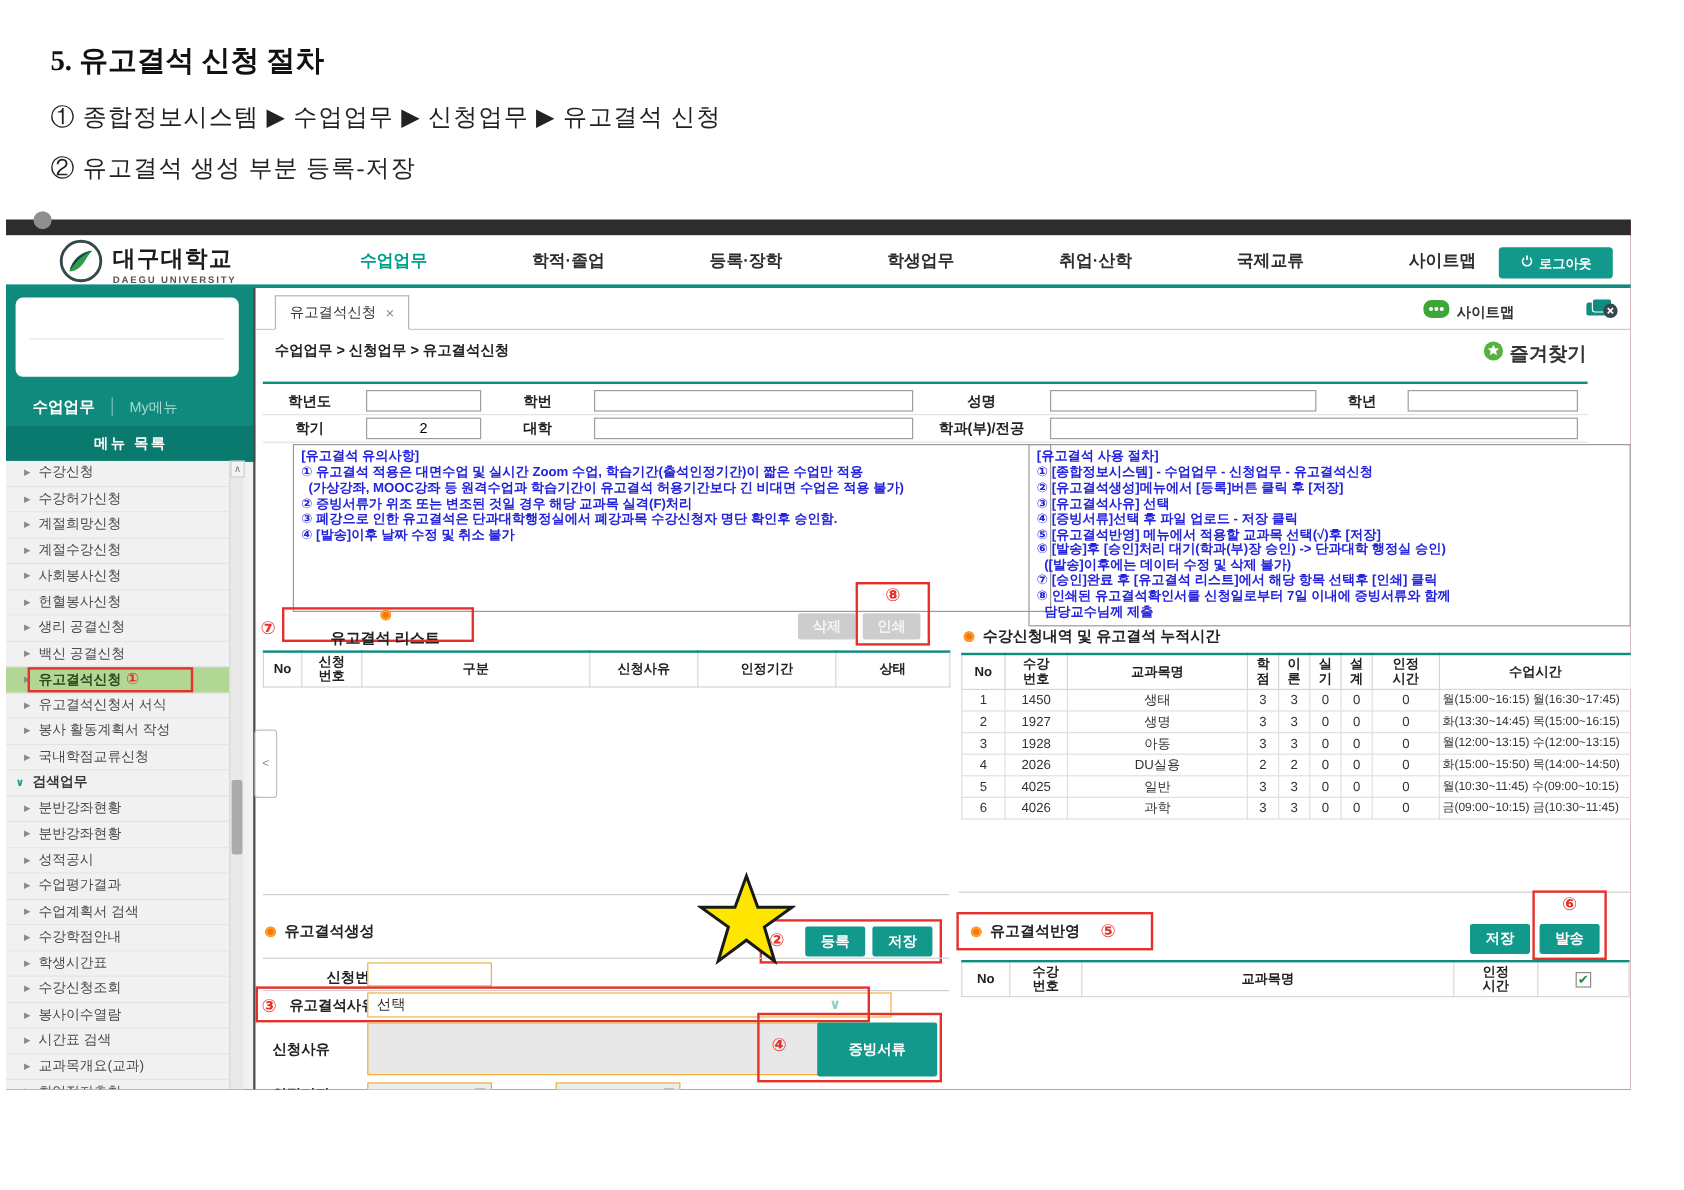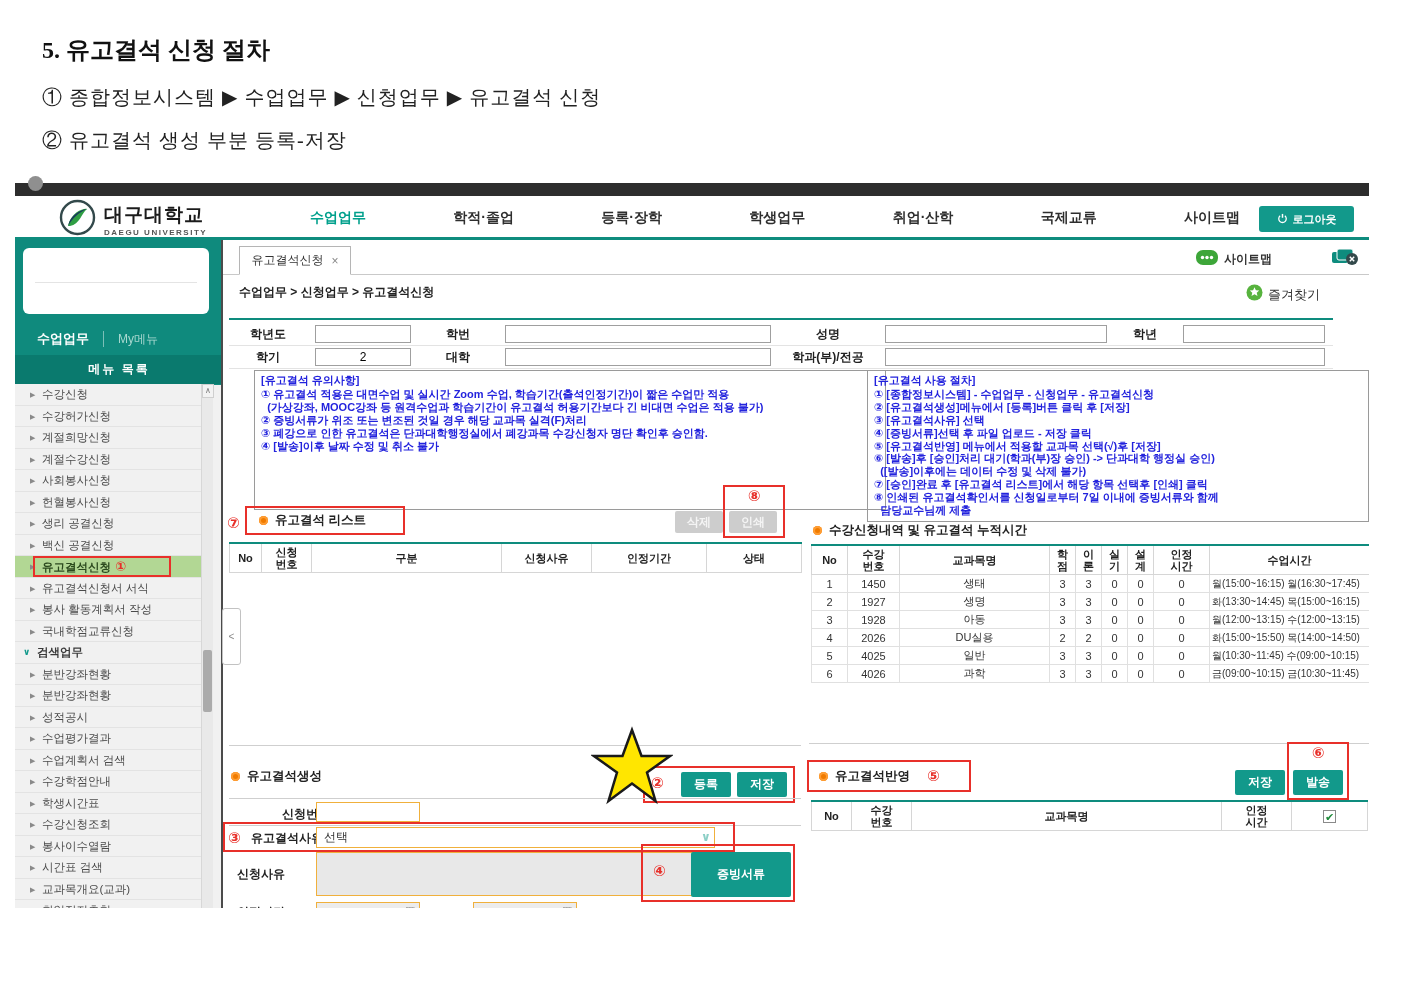--- a/index.html
+++ b/index.html
@@ -11,21 +11,21 @@
   .doc-area { position:absolute; left:0; top:0; width:1403px; height:183px; background:#fff;
               font-family:"Liberation Serif","DejaVu Serif",serif; }
   .doc-title { position:absolute; left:42px; top:34px; font-size:24px; font-weight:bold; color:#111; }
   .doc-steps { position:absolute; left:42px; top:84px; font-size:20px; color:#222; }
   .doc-step { margin-bottom:16px; letter-spacing:1px; }
 
   .artifact-circle { position:absolute; left:28px; top:176px; width:15px; height:15px; border-radius:50%;
                      background:#8f8f8f; z-index:9; }
 
   
-  .shot { position:absolute; left:15px; top:183px; width:1354px; height:725px; background:#7f1d1d; overflow:hidden; }
+  .shot { position:absolute; left:5px; top:183px; width:1354px; height:725px; background:#7f1d1d; overflow:hidden; }
   .titlebar { position:absolute; left:0; top:0; width:1354px; height:13px; background:#2d2d2d; }
 
   
   .appheader { position:absolute; left:0; top:13px; width:1354px; height:44px; background:#fff; }
   .teal-line { position:absolute; left:0; top:54px; width:1354px; height:3px; background:#0e8c7e; }
   .logo { position:absolute; left:44px; top:3px; display:flex; align-items:center; gap:8px; }
   .logo-text-kr { font-size:19px; font-weight:bold; color:#1b1b1b; letter-spacing:1px; }
   .logo-text-en { font-size:8px; color:#555; letter-spacing:1.5px; font-weight:bold; }
   .nav { position:absolute; left:285px; top:0; width:950px; height:44px; display:flex; align-items:center;
          justify-content:space-between; padding:0 10px; }
@@ -72,21 +72,21 @@
   .tab-line { position:absolute; left:0; top:34px; width:1146px; height:1px; background:#c9c9c9; }
   .tab { position:absolute; left:16px; top:6px; width:112px; height:29px; background:#fff; border:1px solid #b5b5b5;
          border-bottom:1px solid #fff; display:flex; align-items:center; justify-content:center; gap:8px;
          font-size:12px; color:#333; z-index:2; cursor:pointer; }
   .tab-close { color:#888; font-size:12px; cursor:pointer; }
   .sitemap-group { position:absolute; left:973px; top:10px; display:flex; align-items:center; gap:6px; cursor:pointer; }
   .sitemap-label { font-size:12px; font-weight:bold; color:#333; }
   .winclose-icon { position:absolute; left:1108px; top:8px; cursor:pointer; }
   .breadcrumb { position:absolute; left:16px; top:44px; font-size:12px; font-weight:bold; color:#222; }
   .fav-group { position:absolute; left:1023px; top:44px; display:flex; align-items:center; gap:5px; cursor:pointer; }
-  .fav-label { font-size:13px; font-weight:normal; color:#333; }
+  .fav-label { font-size:16px; font-weight:bold; color:#333; }
 
   
   .stu-form { position:absolute; left:6px; top:78px; width:1104px; border-top:2px solid #0e8c7e; padding-top:3px; }
   .stu-row { display:grid; grid-template-columns:78px 96px 78px 266px 98px 222px 60px 142px; column-gap:8px;
              align-items:center; height:23px; border-bottom:1px solid #e3e3e3; }
   .stu-label { font-size:12px; font-weight:bold; text-align:center; color:#222; }
   .stu-input { height:18px; border:1px solid #9f9f9f; background:#fff; font-size:12px; text-align:center; width:100%; }
   .stu-input.wide { grid-column:6 / span 3; }
 
   
@@ -282,21 +282,21 @@
             <input class="stu-input" style="">
             <div class="stu-label">학과(부)/전공</div>
             <input class="stu-input wide" style="">
           </div>
         </div>
 
       <div class="notice notice-left"><div class="notice-title">[유고결석 유의사항]</div><div class="notice-line">① 유고결석 적용은 대면수업 및 실시간 Zoom 수업, 학습기간(출석인정기간)이 짧은 수업만 적용</div><div class="notice-line">  (가상강좌, MOOC강좌 등 원격수업과 학습기간이 유고결석 허용기간보다 긴 비대면 수업은 적용 불가)</div><div class="notice-line">② 증빙서류가 위조 또는 변조된 것일 경우 해당 교과목 실격(F)처리</div><div class="notice-line">③ 폐강으로 인한 유고결석은 단과대학행정실에서 폐강과목 수강신청자 명단 확인후 승인함.</div><div class="notice-line">④ [발송]이후 날짜 수정 및 취소 불가</div></div>
       <div class="notice notice-right"><div class="notice-title">[유고결석 사용 절차]</div><div class="notice-line">① [종합정보시스템] - 수업업무 - 신청업무 - 유고결석신청</div><div class="notice-line">② [유고결석생성]메뉴에서 [등록]버튼 클릭 후 [저장]</div><div class="notice-line">③ [유고결석사유] 선택</div><div class="notice-line">④ [증빙서류]선택 후 파일 업로드 - 저장 클릭</div><div class="notice-line">⑤ [유고결석반영] 메뉴에서 적용할 교과목 선택(√)후 [저장]</div><div class="notice-line">⑥ [발송]후 [승인]처리 대기(학과(부)장 승인) -&gt; 단과대학 행정실 승인)</div><div class="notice-line">  ([발송]이후에는 데이터 수정 및 삭제 불가)</div><div class="notice-line">⑦ [승인]완료 후 [유고결석 리스트]에서 해당 항목 선택후 [인쇄] 클릭</div><div class="notice-line">⑧ 인쇄된 유고결석확인서를 신청일로부터 7일 이내에 증빙서류와 함께</div><div class="notice-line">  담당교수님께 제출</div></div>
 
       <span class="ann" style="position:absolute; left:4px; top:274px;">⑦</span>
-      <div class="sec-title redbox" style="left:22px; top:266px; width:160px; height:29px; padding-left:12px;">
+      <div class="sec-title redbox" style="left:22px; top:266px; width:160px; height:29px; padding-left:12px;flex-direction:column;">
         <span class="bullet"></span>
         <span>유고결석 리스트</span>
       </div>
       <div class="btn btn-gray" style="position:absolute; left:452px; top:271px; width:48px; height:22px;">삭제</div>
       <div class="btn btn-gray" style="position:absolute; left:506px; top:271px; width:48px; height:22px;">인쇄</div>
       <div class="redbox" style="position:absolute; left:500px; top:245px; width:62px; height:53px; pointer-events:none;">
         <div style="text-align:center;"><span class="ann">⑧</span></div>
       </div>
       <div style="position:absolute; left:6px; top:302px; width:572px;">
           <table class="grid">
@@ -443,21 +443,21 @@
       <div class="btn btn-teal" style="position:absolute; left:514px; top:532px; width:50px; height:25px;">저장</div>
       <div class="redbox" style="position:absolute; left:420px; top:526px; width:152px; height:37px; pointer-events:none;"></div>
 
       <div class="divider" style="left:6px; top:558px; width:572px;"></div>
       <span class="row-label" style="left:14px; top:566px;margin-left:45px;">신청번호</span>
       <input class="orange-input" style="left: 93px; top: 562px; width: 104px; height: 20px;">
       <div class="divider" style="left:6px; top:585px; width:572px;"></div>
 
       <span class="ann" style="position:absolute; left:5px; top:589px;">③</span>
       <span class="row-label" style="left:28px; top:590px;">유고결석사유</span>
-      <div class="orange-input" style="left:93px; top:587px; width:399px; height:21px; font-size:12px; line-height:19px; padding-left:7px; color:#333; cursor:pointer;">선택</div>
+      <div class="orange-input" style="left:93px; top:587px; width:437px; height:21px; font-size:12px; line-height:19px; padding-left:7px; color:#333; cursor:pointer;">선택</div>
       <span class="select-chevron" style="left:478px; top:590px;">∨</span>
       <div class="redbox" style="position:absolute; left:0px; top:582px; width:512px; height:30px; pointer-events:none;"></div>
 
       <span class="row-label" style="left:14px; top:626px;">신청사유</span>
       <div class="orange-input" style="left:93px; top:612px; width:404px; height:44px; background:#e8e8e8;"></div>
       <span class="ann" style="position:absolute; left:430px; top:622px;">④</span>
       <div class="btn btn-teal" style="position:absolute; left:468px; top:612px; width:100px; height:45px;">증빙서류</div>
       <div class="redbox" style="position:absolute; left:418px; top:604px; width:154px; height:58px; pointer-events:none;"></div>
 
       <span class="row-label" style="left:14px; top:664px;">인정기간</span>

